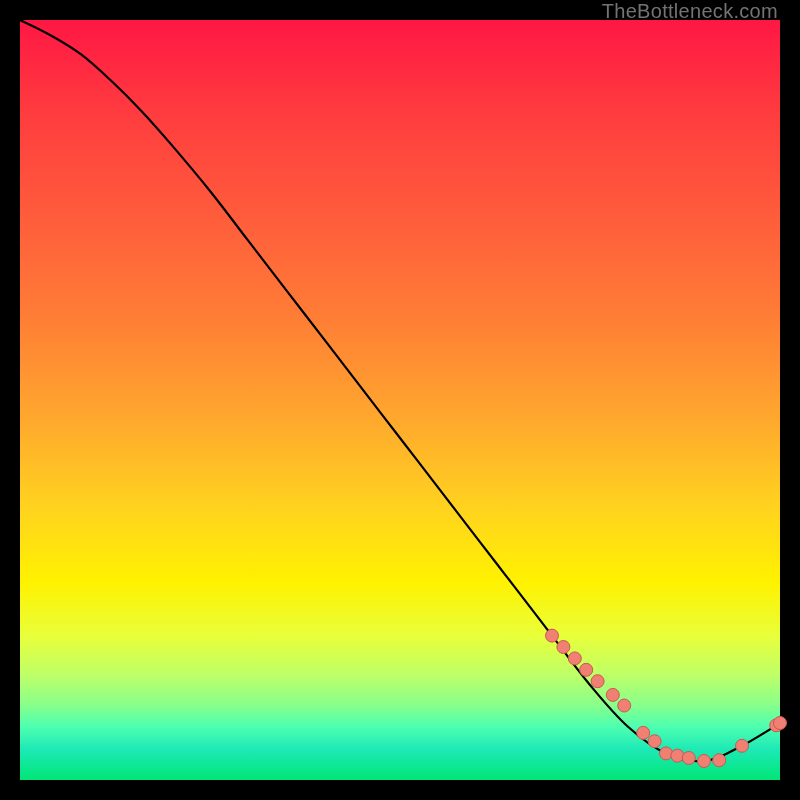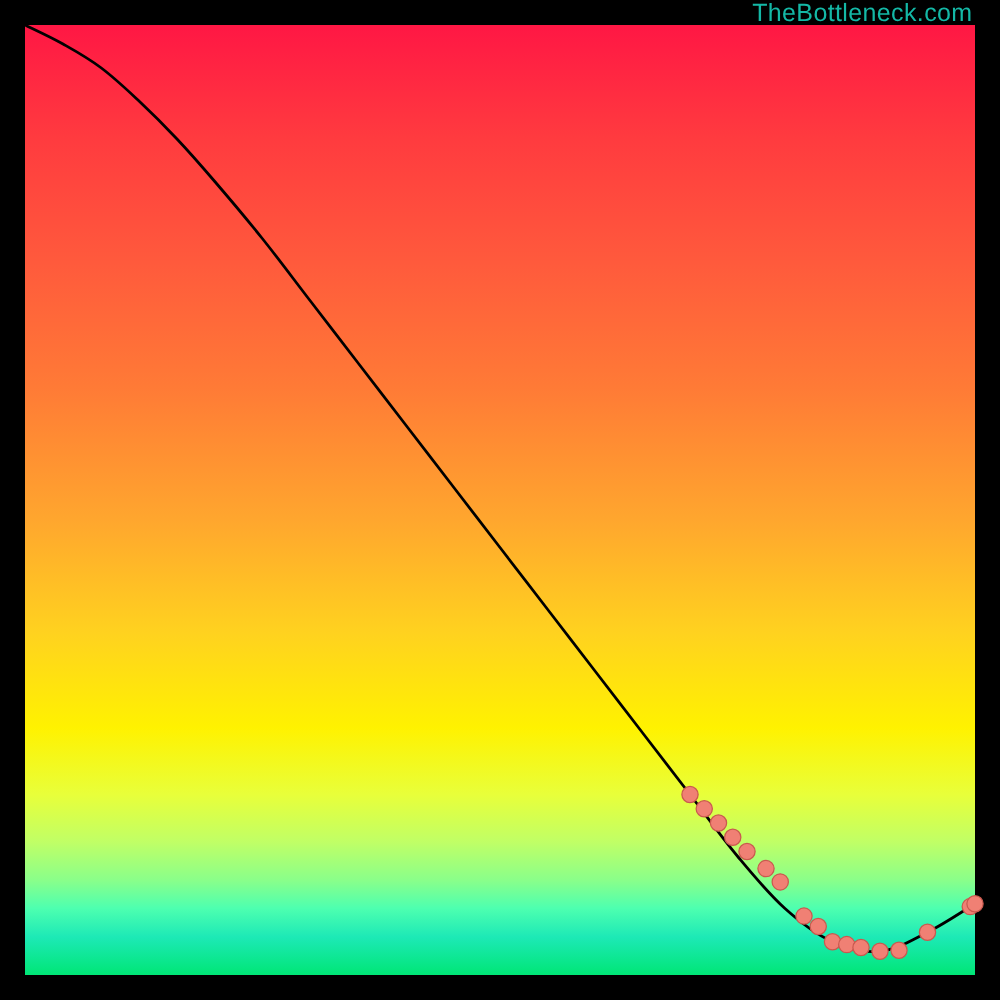--- a/index.html
+++ b/index.html
@@ -38,21 +38,21 @@
       #8aff8a 90%,
       #4dffb0 93%,
       #1de9b6 96%,
       #00e676 100%
     );
   }
   .watermark {
     position: absolute;
     top: 0px;
     right: 22px;
-    color: #14b8a6;
+    color: #737373;
     font-size: 20px;
     font-weight: 500;
     letter-spacing: 0.3px;
     user-select: none;
   }
   svg.curve-layer {
     position: absolute;
     left: 0;
     top: 0;
     width: 760px;

